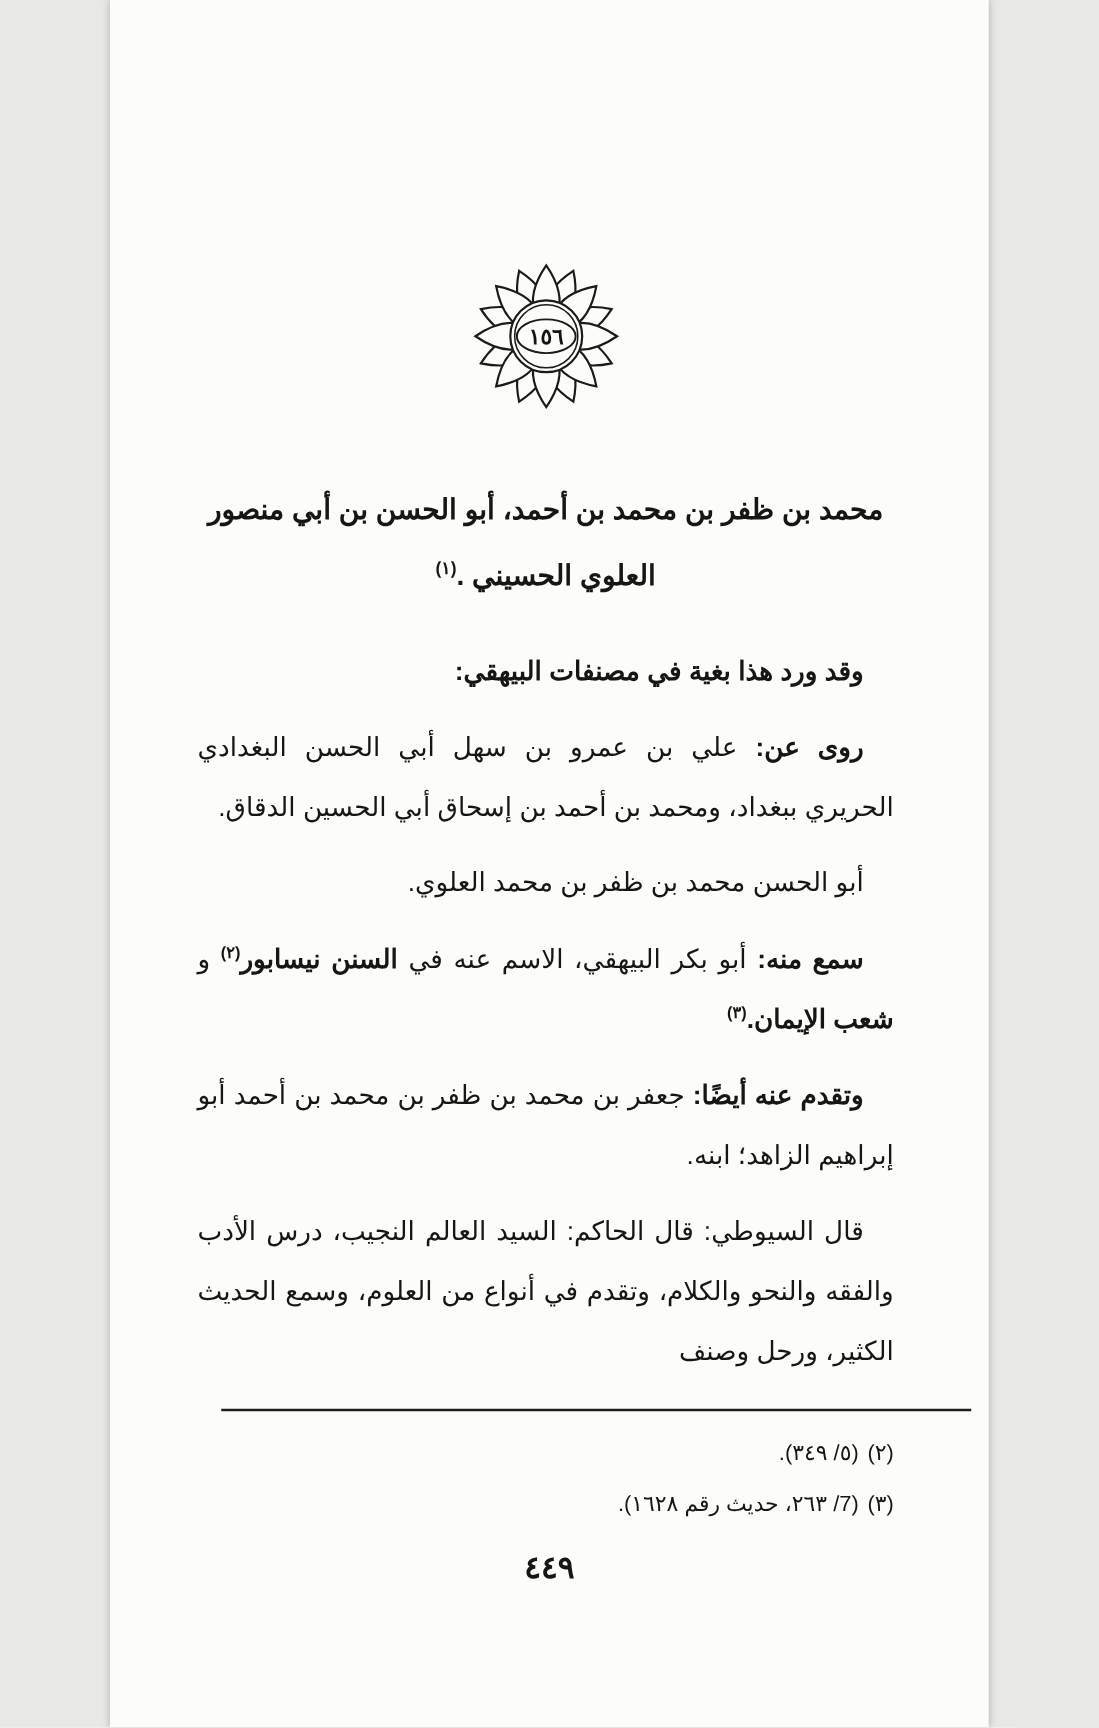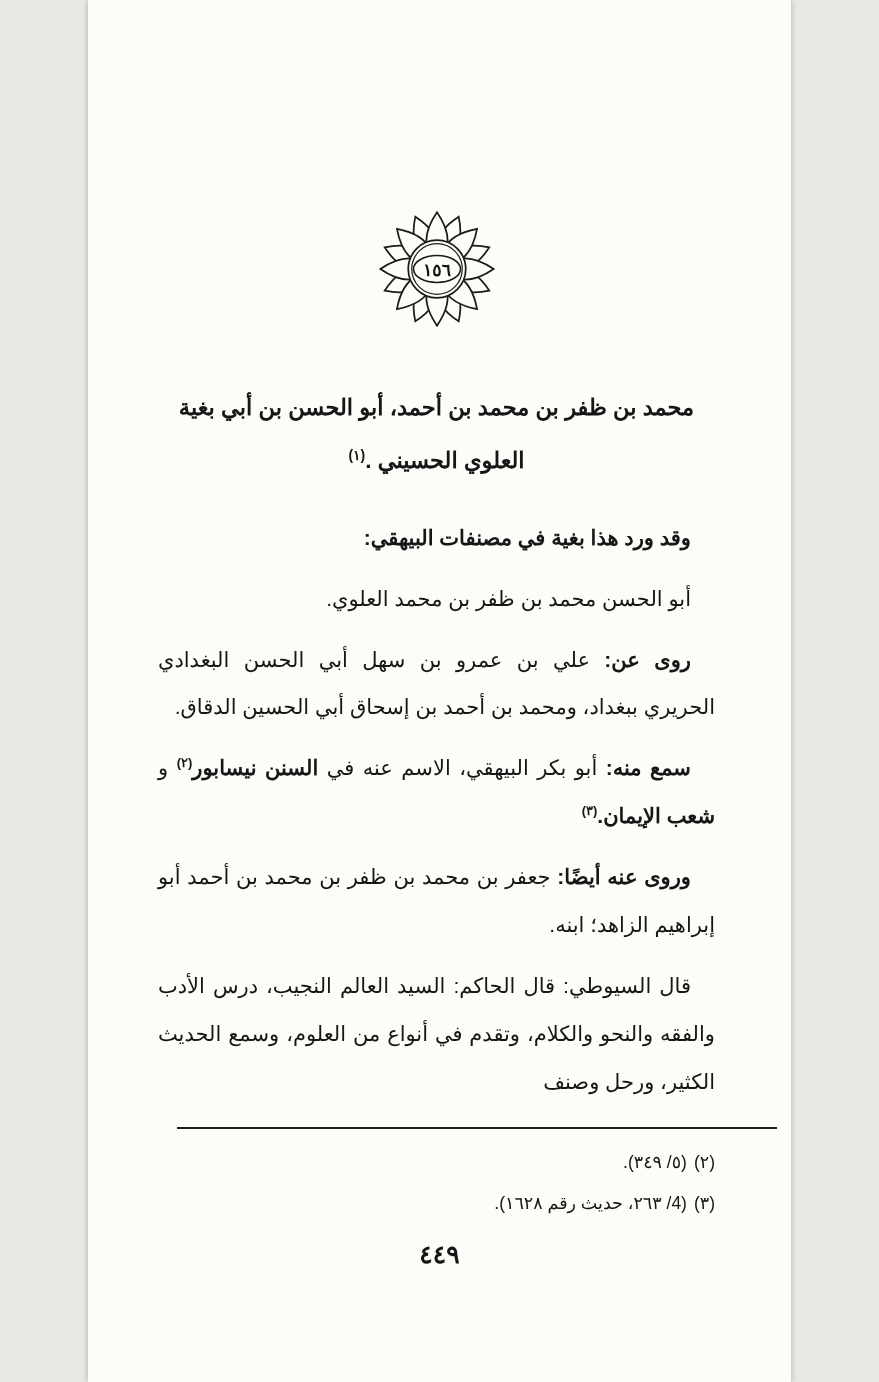--- a/index.html
+++ b/index.html
@@ -109,42 +109,42 @@
           <use href="#petal" transform="rotate(315 70 70)"></use>
           <circle cx="70" cy="70" r="33"></circle>
           <circle cx="70" cy="70" r="29" stroke-width="1.4"></circle>
           <ellipse cx="70" cy="70" rx="27" ry="15.5" stroke-width="1.8"></ellipse>
         </g>
         <text x="70" y="77.5" text-anchor="middle" font-size="20" font-weight="bold" fill="#141414">١٥٦</text>
       </svg>
     </div>
 
     <div class="entry-heading">
-      <span class="h-line">محمد بن ظفر بن محمد بن أحمد، أبو الحسن بن أبي بغية</span>
+      <span class="h-line">محمد بن ظفر بن محمد بن أحمد، أبو الحسن بن أبي منصور</span>
       <span class="h-line"><span>العلوي الحسيني .</span><sup class="fn-ref">(١)</sup></span>
     </div>
 
     <div class="body-text">
 
       <p class="para b">وقد ورد هذا بغية في مصنفات البيهقي:</p>
 
+      <p class="para"><span class="lead">روى عن:</span> <span>علي بن عمرو بن سهل أبي الحسن البغدادي الحريري ببغداد، ومحمد بن أحمد بن إسحاق أبي الحسين الدقاق.</span></p>
+
       <p class="para">أبو الحسن محمد بن ظفر بن محمد العلوي.</p>
-
-      <p class="para"><span class="lead">روى عن:</span> <span>علي بن عمرو بن سهل أبي الحسن البغدادي الحريري ببغداد، ومحمد بن أحمد بن إسحاق أبي الحسين الدقاق.</span></p>
 
       <p class="para"><span class="lead">سمع منه:</span> <span>أبو بكر البيهقي، الاسم عنه في</span> <span class="b">السنن نيسابور</span><sup class="fn-ref">(٢)</sup> <span>و</span> <span class="b">شعب الإيمان.</span><sup class="fn-ref">(٣)</sup></p>
 
-      <p class="para"><span class="lead">وروى عنه أيضًا:</span> <span>جعفر بن محمد بن ظفر بن محمد بن أحمد أبو إبراهيم الزاهد؛ ابنه.</span></p>
+      <p class="para"><span class="lead">وتقدم عنه أيضًا:</span> <span>جعفر بن محمد بن ظفر بن محمد بن أحمد أبو إبراهيم الزاهد؛ ابنه.</span></p>
 
       <p class="para">قال السيوطي: قال الحاكم: السيد العالم النجيب، درس الأدب والفقه والنحو والكلام، وتقدم في أنواع من العلوم، وسمع الحديث الكثير، ورحل وصنف</p>
 
     </div>
 
     <hr class="footnote-separator">
     <div class="footnotes">
       <div class="footnote"><span class="fn-marker">(٢)</span><span>(٥/ ٣٤٩).</span></div>
-      <div class="footnote"><span class="fn-marker">(٣)</span><span>(4/ ٢٦٣، حديث رقم ١٦٢٨).</span></div>
+      <div class="footnote"><span class="fn-marker">(٣)</span><span>(7/ ٢٦٣، حديث رقم ١٦٢٨).</span></div>
     </div>
 
   </div>
 
   <div class="page-number">٤٤٩</div>
 </div>
 
 </body></html>

